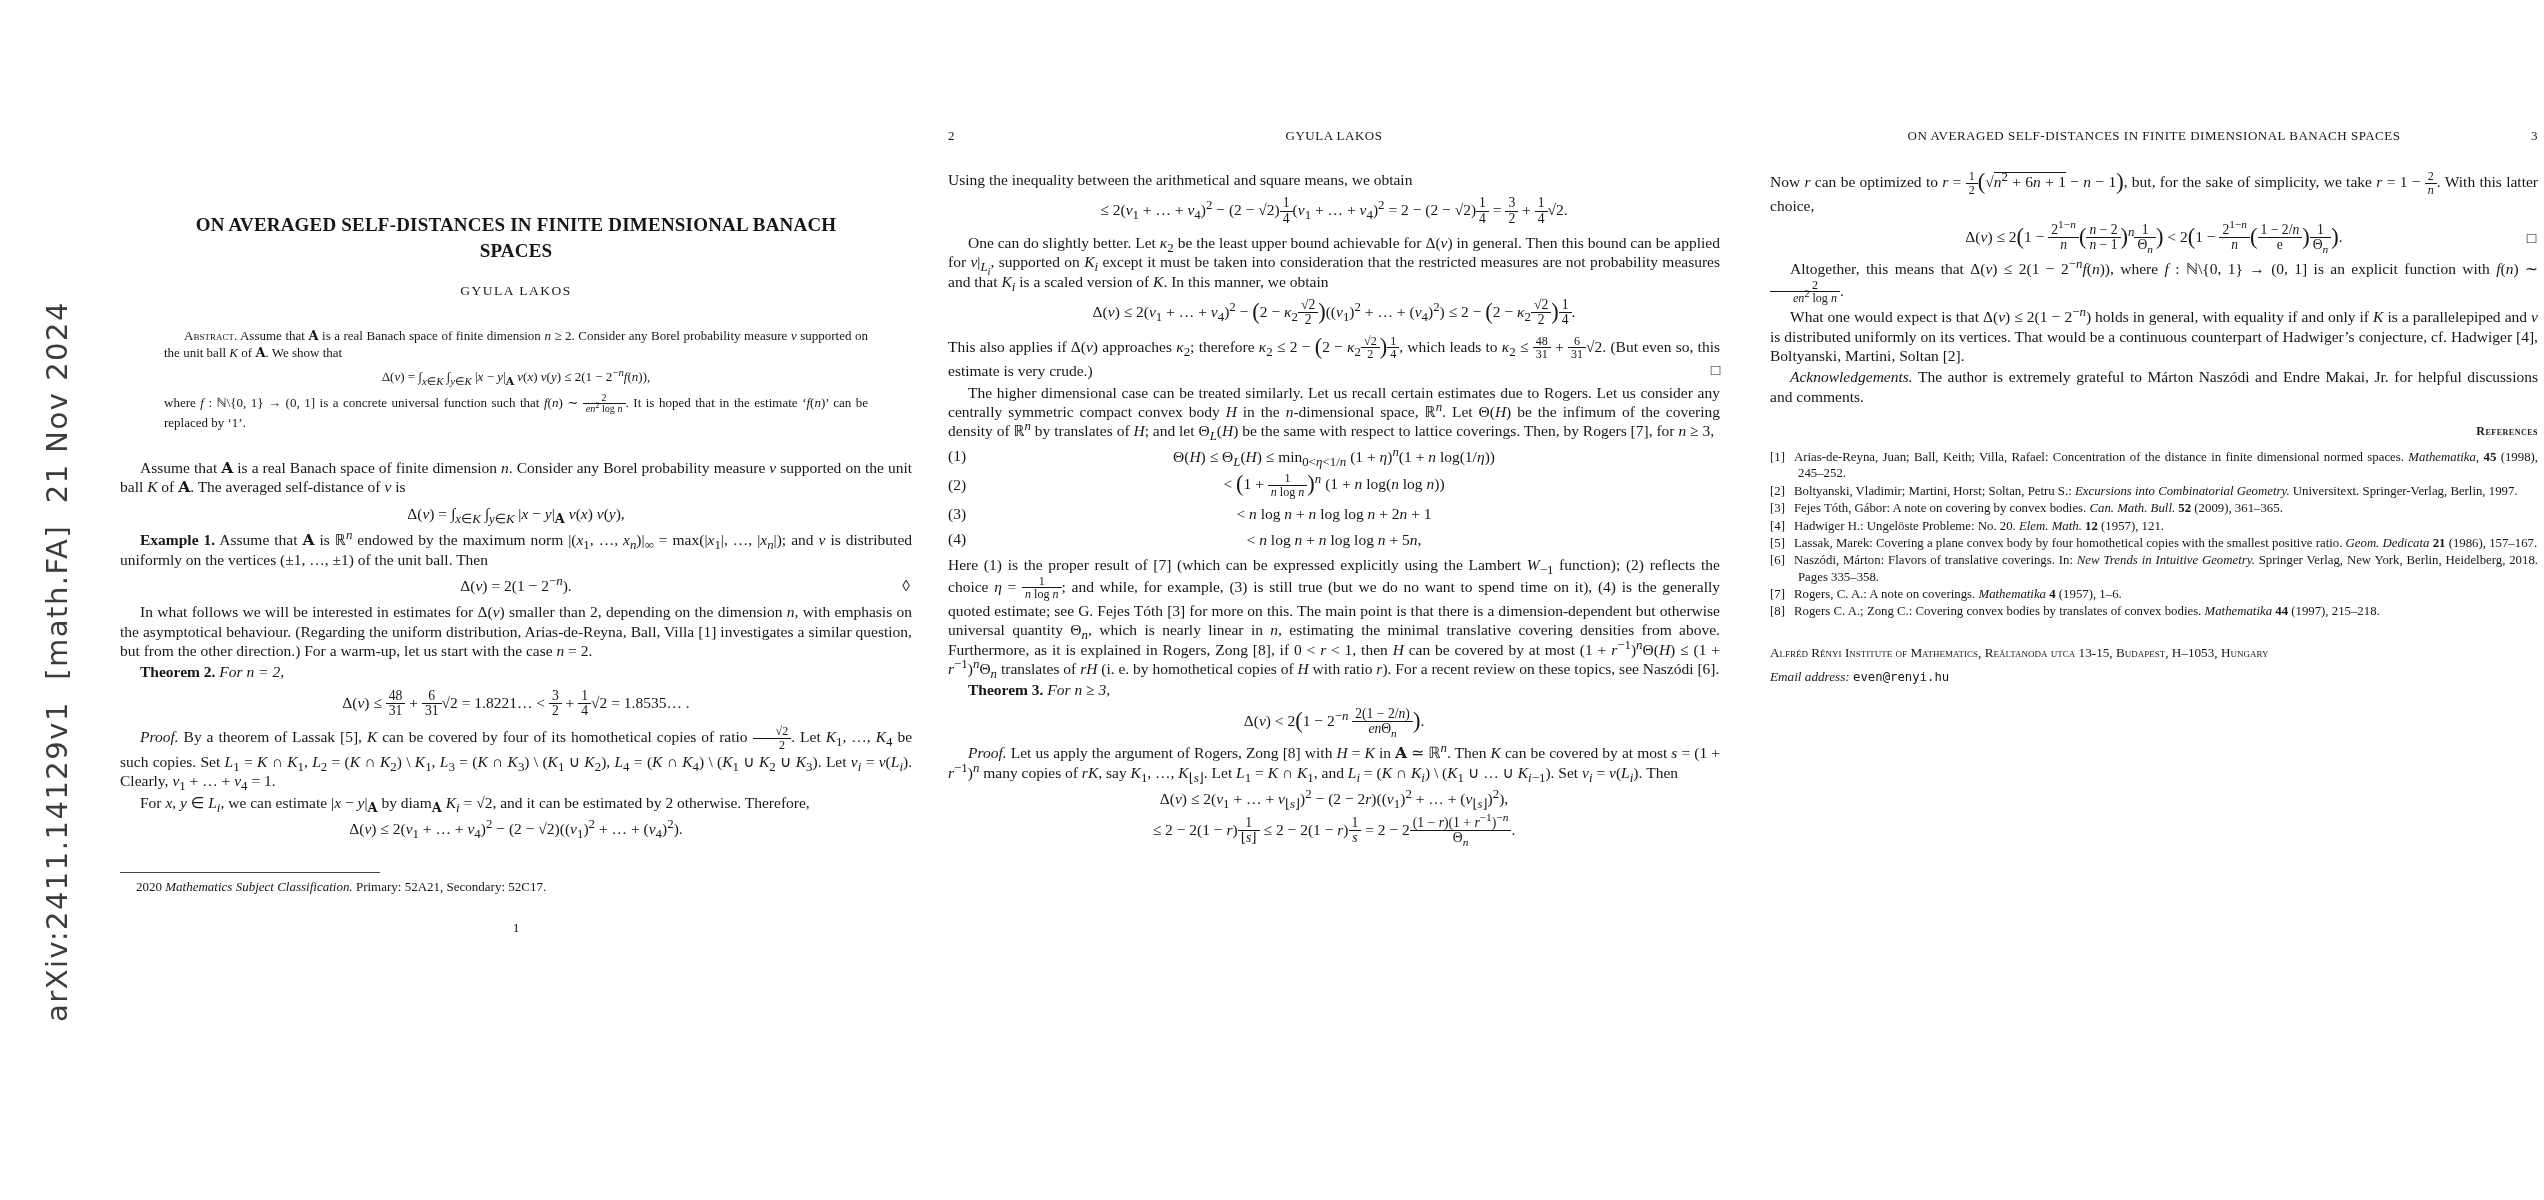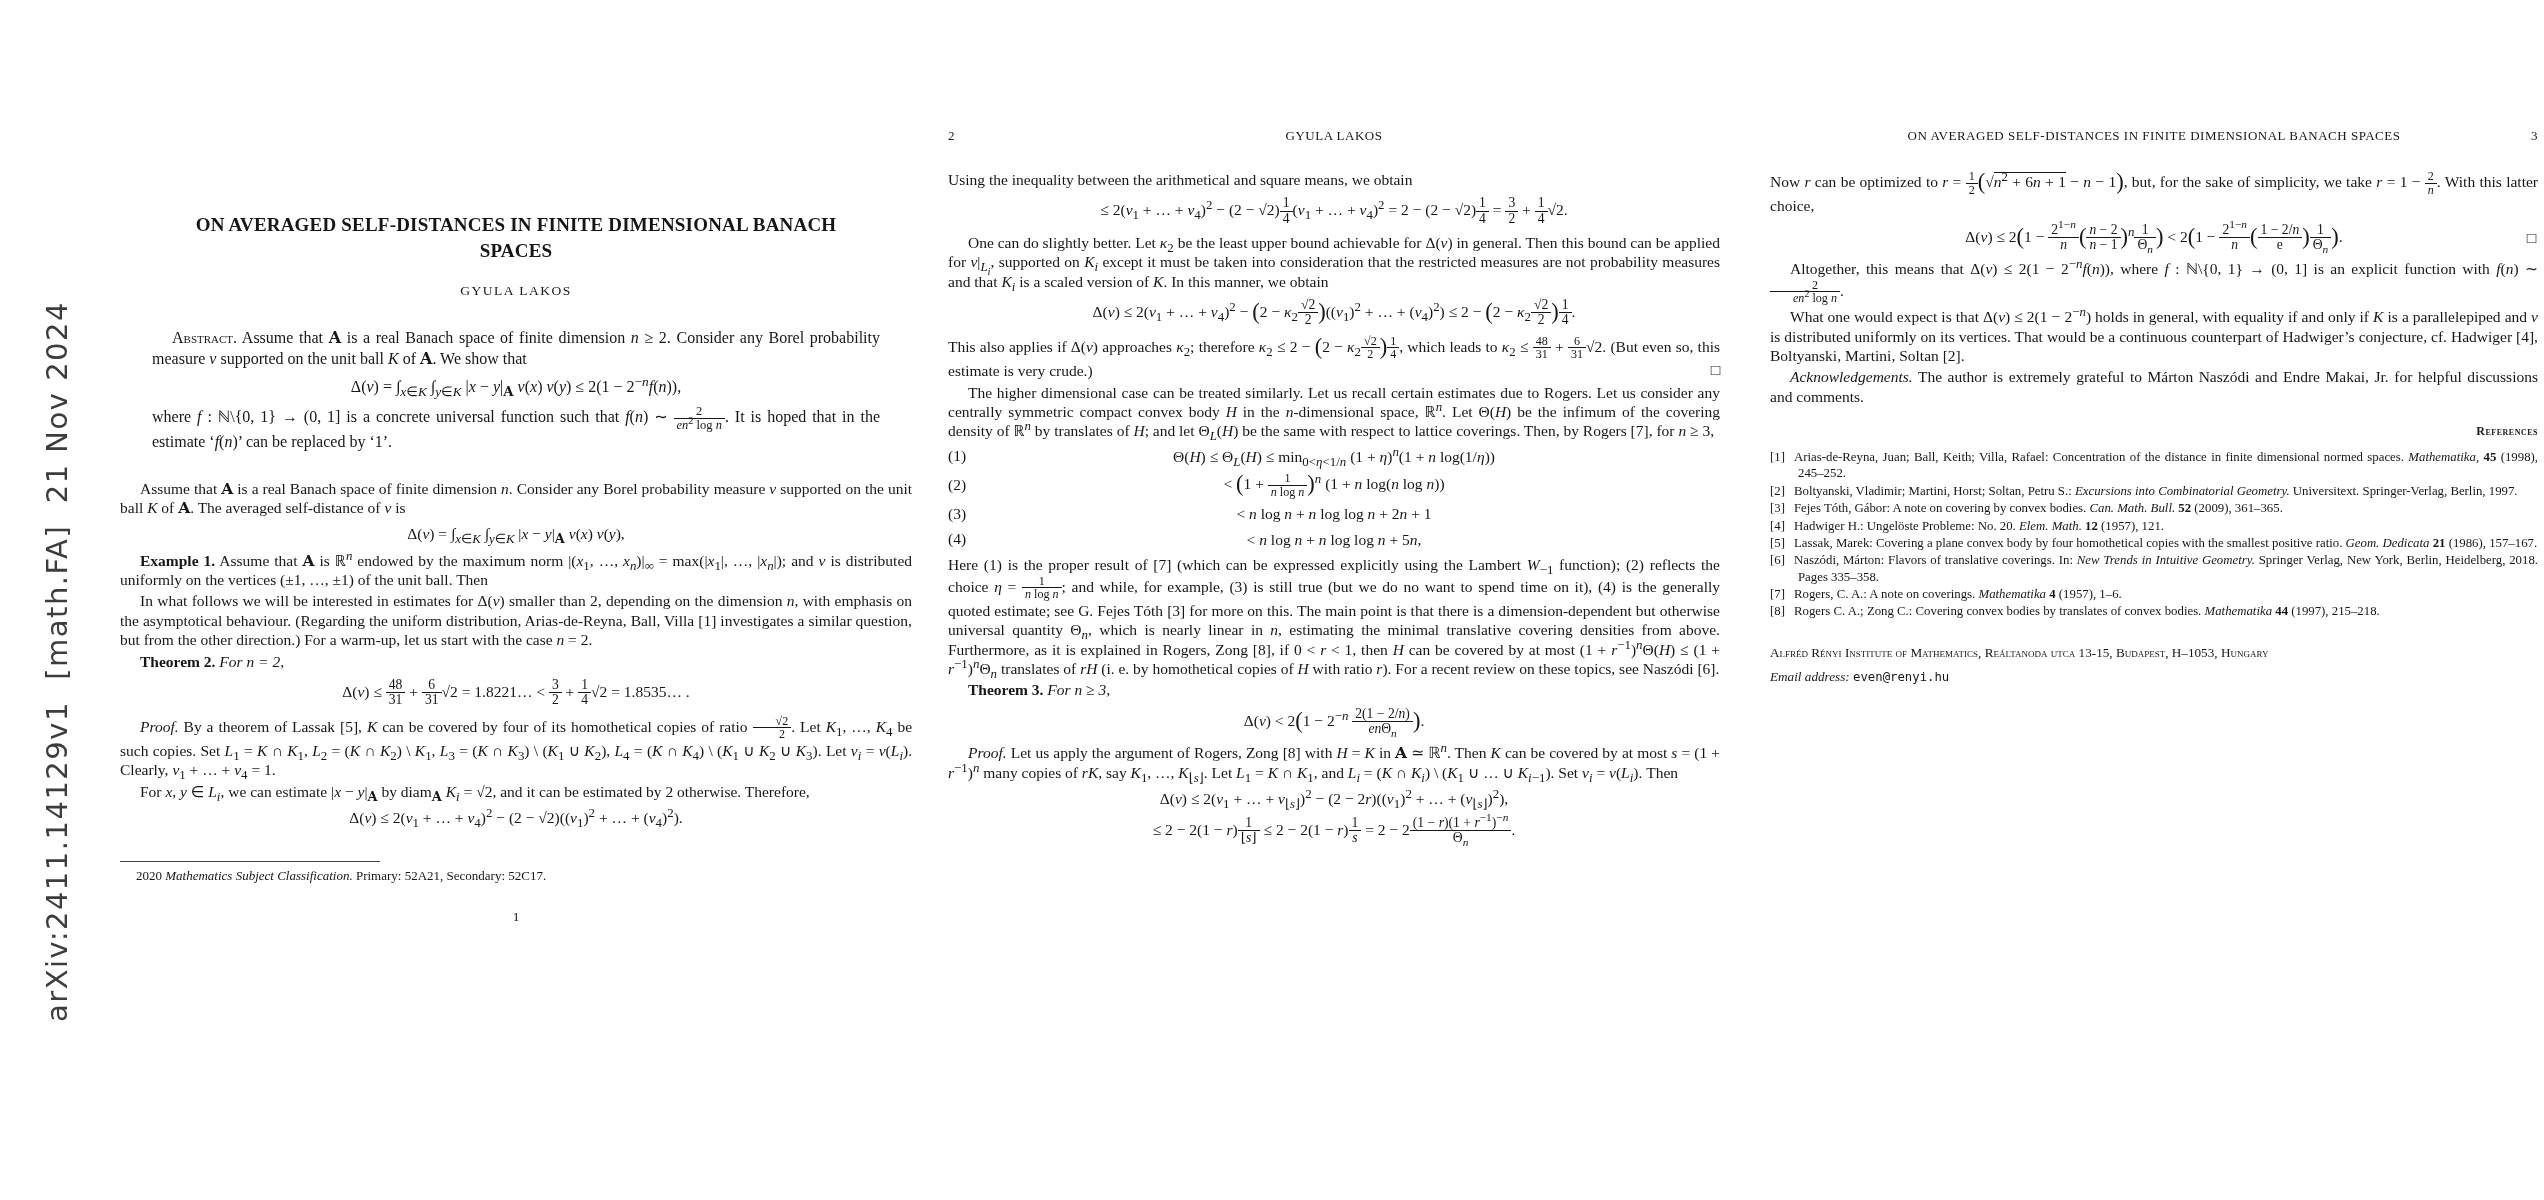--- a/index.html
+++ b/index.html
@@ -34,21 +34,21 @@
   .runhead { position:relative; height:18px; margin-bottom:24px;
              font-size:13px; letter-spacing:0.5px; text-align:center; }
   .rh-left  { position:absolute; left:0; }
   .rh-right { position:absolute; right:0; }
 
   
   .title  { font-size:19px; font-weight:bold; text-align:center;
             line-height:1.35; margin:0 60px 20px; letter-spacing:0.2px; }
   .author { text-align:center; font-size:13.5px; letter-spacing:1.5px; margin-bottom:28px; }
 
-  .abstract { margin:0 32px 26px; font-size:16px; line-height:1.3; }
+  .abstract { margin:0 44px 26px; font-size:13px; line-height:1.3; }
   .sc { font-variant:small-caps; }
 
   p.para { margin:2px 0; }
   .ind  { text-indent:20px; }
 
   .disp { position:relative; text-align:center; text-indent:0; margin:7px 0; }
   .qed  { position:absolute; right:2px; top:50%; transform:translateY(-50%); }
   .relp { position:relative; }
   .qedline { position:absolute; right:0; bottom:1px; }
 
@@ -101,20 +101,24 @@
     <div class="abstract">
       <p class="para ind"><span class="sc blabel-none">Abstract.</span> <span>Assume that <span class="frak">A</span> is a real Banach space of finite dimension <i>n</i> ≥ 2. Consider any Borel probability measure <i>ν</i> supported on the unit ball <i>K</i> of <span class="frak">A</span>. We show that</span></p>
       <div class="disp">Δ(<i>ν</i>) = ∫<sub><i>x</i>∈<i>K</i></sub> ∫<sub><i>y</i>∈<i>K</i></sub> |<i>x</i> − <i>y</i>|<sub><span class="frak">A</span></sub> <i>ν</i>(<i>x</i>) <i>ν</i>(<i>y</i>) ≤ 2(1 − 2<sup>−<i>n</i></sup><i>f</i>(<i>n</i>)),</div>
       <p class="para">where <i>f</i> : ℕ\{0, 1} → (0, 1] is a concrete universal function such that <i>f</i>(<i>n</i>) ∼ <span class="fr"><span class="nu">2</span><span class="de"><i>en</i><sup>2</sup> log <i>n</i></span></span>. It is hoped that in the estimate ‘<i>f</i>(<i>n</i>)’ can be replaced by ‘1’.</p>
     </div>
 
     <p class="para ind">Assume that <span class="frak">A</span> is a real Banach space of finite dimension <i>n</i>. Consider any Borel probability measure <i>ν</i> supported on the unit ball <i>K</i> of <span class="frak">A</span>. The averaged self-distance of <i>ν</i> is</p>
     <div class="disp">Δ(<i>ν</i>) = ∫<sub><i>x</i>∈<i>K</i></sub> ∫<sub><i>y</i>∈<i>K</i></sub> |<i>x</i> − <i>y</i>|<sub><span class="frak">A</span></sub> <i>ν</i>(<i>x</i>) <i>ν</i>(<i>y</i>),</div>
 
     <p class="para ind"><b class="blabel">Example 1.</b> <span>Assume that <span class="frak">A</span> is ℝ<sup><i>n</i></sup> endowed by the maximum norm |(<i>x</i><sub>1</sub>, …, <i>x<sub>n</sub></i>)|<sub>∞</sub> = max(|<i>x</i><sub>1</sub>|, …, |<i>x<sub>n</sub></i>|); and <i>ν</i> is distributed uniformly on the vertices (±1, …, ±1) of the unit ball. Then</span></p>
+    <div class="disp">
+      <span>Δ(<i>ν</i>) = 2(1 − 2<sup>−<i>n</i></sup>).</span>
+      <span class="qed">◊</span>
+    </div>
 
     <p class="para ind">In what follows we will be interested in estimates for Δ(<i>ν</i>) smaller than 2, depending on the dimension <i>n</i>, with emphasis on the asymptotical behaviour. (Regarding the uniform distribution, Arias-de-Reyna, Ball, Villa [1] investigates a similar question, but from the other direction.) For a warm-up, let us start with the case <i>n</i> = 2.</p>
 
     <p class="para ind"><b class="blabel">Theorem 2.</b> <i>For n = 2,</i></p>
     <div class="disp">Δ(<i>ν</i>) ≤ <span class="fr"><span class="nu">48</span><span class="de">31</span></span> + <span class="fr"><span class="nu">6</span><span class="de">31</span></span>√2 = 1.8221… &lt; <span class="fr"><span class="nu">3</span><span class="de">2</span></span> + <span class="fr"><span class="nu">1</span><span class="de">4</span></span>√2 = 1.8535… .</div>
 
     <p class="para ind"><i class="plabel">Proof.</i> <span>By a theorem of Lassak [5], <i>K</i> can be covered by four of its homothetical copies of ratio <span class="fr"><span class="nu">√2</span><span class="de">2</span></span>. Let <i>K</i><sub>1</sub>, …, <i>K</i><sub>4</sub> be such copies. Set <i>L</i><sub>1</sub> = <i>K</i> ∩ <i>K</i><sub>1</sub>, <i>L</i><sub>2</sub> = (<i>K</i> ∩ <i>K</i><sub>2</sub>) \ <i>K</i><sub>1</sub>, <i>L</i><sub>3</sub> = (<i>K</i> ∩ <i>K</i><sub>3</sub>) \ (<i>K</i><sub>1</sub> ∪ <i>K</i><sub>2</sub>), <i>L</i><sub>4</sub> = (<i>K</i> ∩ <i>K</i><sub>4</sub>) \ (<i>K</i><sub>1</sub> ∪ <i>K</i><sub>2</sub> ∪ <i>K</i><sub>3</sub>). Let <i>v<sub>i</sub></i> = <i>ν</i>(<i>L<sub>i</sub></i>). Clearly, <i>v</i><sub>1</sub> + … + <i>v</i><sub>4</sub> = 1.</span></p>
     <p class="para ind">For <i>x</i>, <i>y</i> ∈ <i>L<sub>i</sub></i>, we can estimate |<i>x</i> − <i>y</i>|<sub><span class="frak">A</span></sub> by diam<sub><span class="frak">A</span></sub> <i>K<sub>i</sub></i> = √2, and it can be estimated by 2 otherwise. Therefore,</p>
     <div class="disp">Δ(<i>ν</i>) ≤ 2(<i>v</i><sub>1</sub> + … + <i>v</i><sub>4</sub>)<sup>2</sup> − (2 − √2)((<i>v</i><sub>1</sub>)<sup>2</sup> + … + (<i>v</i><sub>4</sub>)<sup>2</sup>).</div>
 

